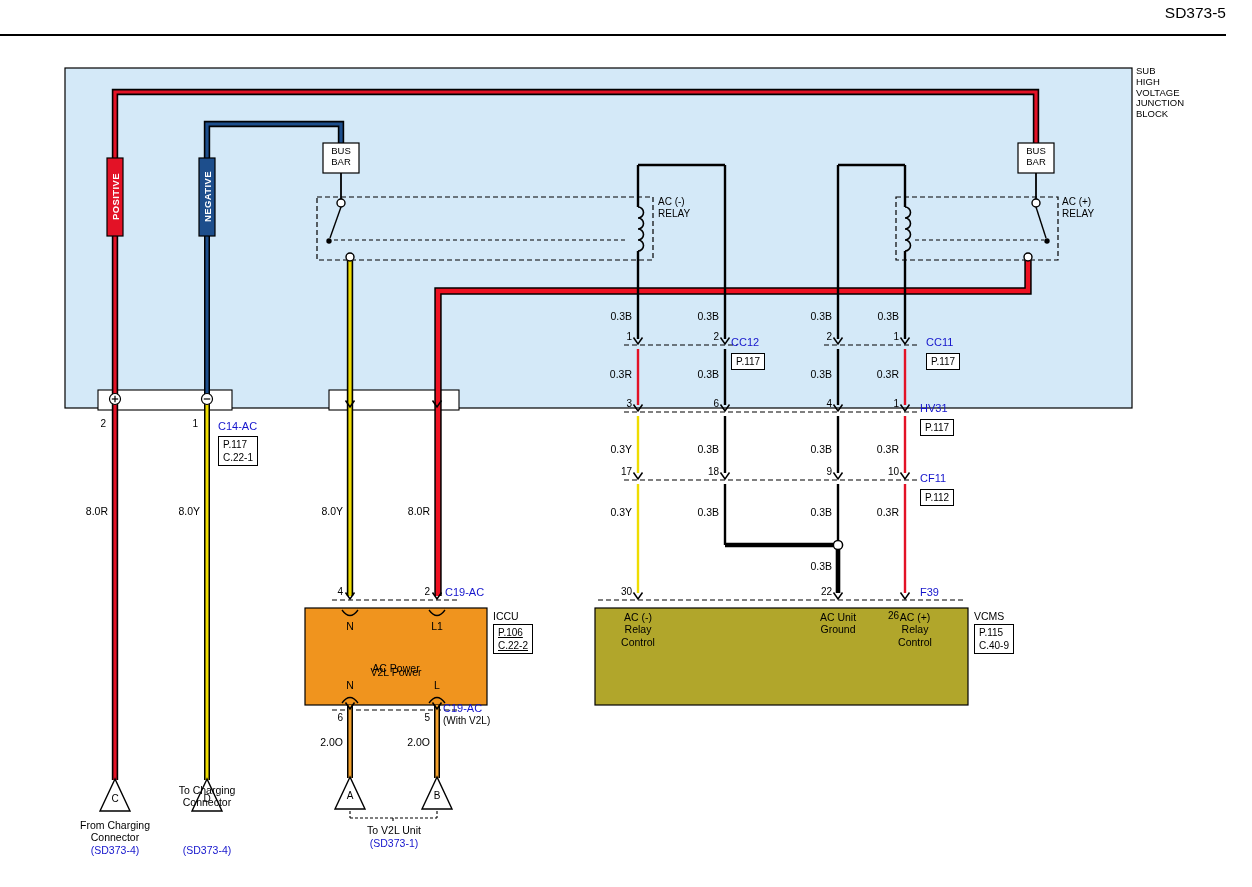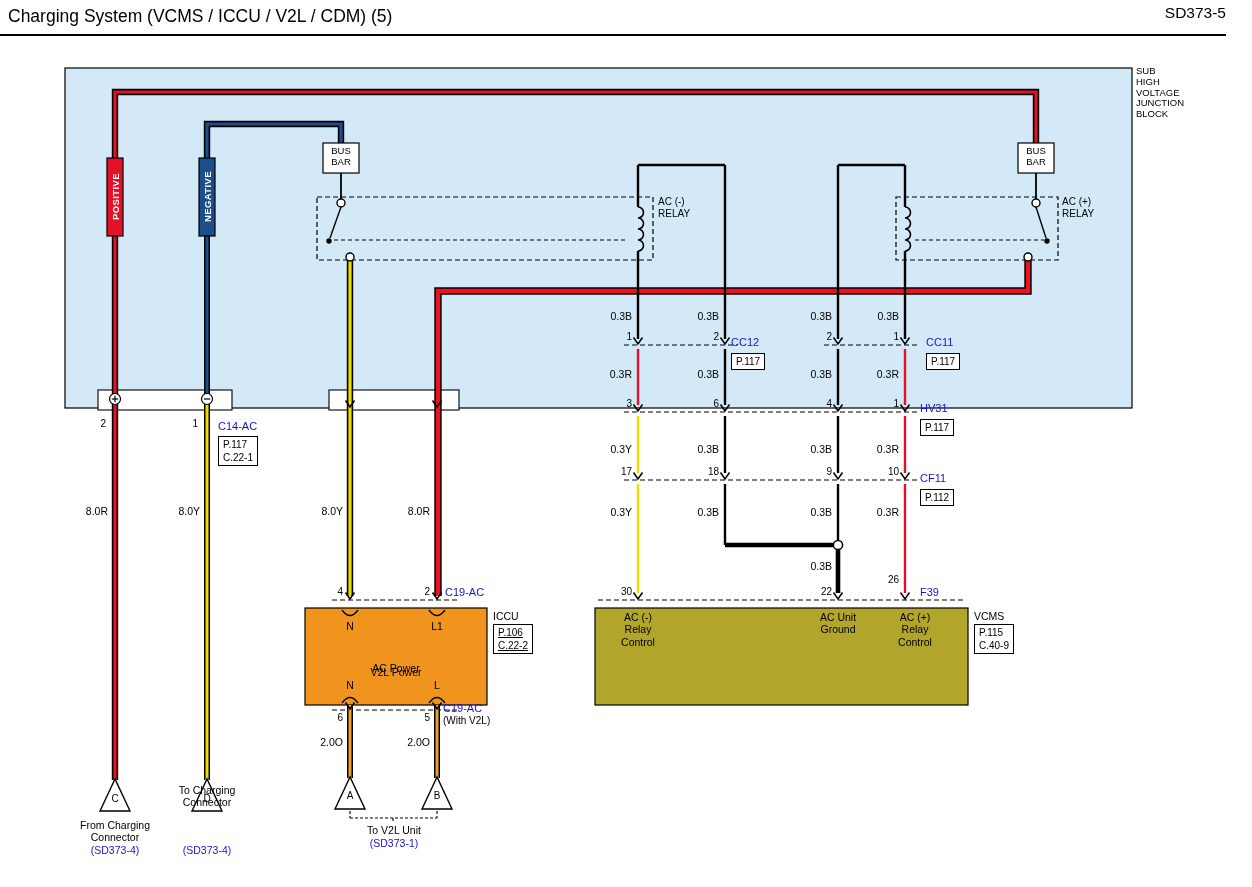--- a/index.html
+++ b/index.html
@@ -188,21 +188,20 @@
 
   <g>
     <circle cx="115" cy="399" r="5.5" fill="#fff" stroke="#000" stroke-width="1.2"></circle>
     <circle cx="207" cy="399" r="5.5" fill="#fff" stroke="#000" stroke-width="1.2"></circle>
     <line x1="111.8" y1="399" x2="118.2" y2="399" stroke="#000" stroke-width="1.2"></line>
     <line x1="115" y1="395.8" x2="115" y2="402.2" stroke="#000" stroke-width="1.2"></line>
     <line x1="203.8" y1="399" x2="210.2" y2="399" stroke="#000" stroke-width="1.2"></line>
   </g>
 </svg>
 
-<div class="title" style="left:8px;top:6px;">Charging System (VCMS / ICCU / V2L / CDM) (5)</div>
 <div class="code" style="right:26px;top:4px;">SD373-5</div>
 
 <div class="lbl small" style="left:1136px;top:66px;">SUB
 HIGH
 VOLTAGE
 JUNCTION
 BLOCK</div>
 <div class="vlabel" style="left:75px;top:191px;">POSITIVE</div>
 <div class="vlabel" style="left:167px;top:191px;">NEGATIVE</div>
 <div class="busbar" style="left:323px;top:146px;">BUS
@@ -267,21 +266,21 @@
 
 <div class="lbl pin rt" style="right:620px;top:466px;">17</div>
 <div class="lbl pin rt" style="right:533px;top:466px;">18</div>
 <div class="lbl pin rt" style="right:420px;top:466px;">9</div>
 <div class="lbl pin rt" style="right:353px;top:466px;">10</div>
 <div class="lbl blue" style="left:920px;top:472px;">CF11</div>
 <div class="box" style="left:920px;top:489px;">P.112</div>
 
 <div class="lbl pin rt" style="right:620px;top:586px;">30</div>
 <div class="lbl pin rt" style="right:420px;top:586px;">22</div>
-<div class="lbl pin rt" style="right:353px;top:574px;">26</div>
+<div class="lbl pin rt" style="right:353px;top:610px;">26</div>
 <div class="lbl blue" style="left:920px;top:586px;">F39</div>
 
 <div class="lbl pin rt" style="right:909px;top:586px;">4</div>
 <div class="lbl pin rt" style="right:822px;top:586px;">2</div>
 <div class="lbl blue" style="left:445px;top:586px;">C19-AC</div>
 
 <div class="lbl pin rt" style="right:909px;top:712px;">6</div>
 <div class="lbl pin rt" style="right:822px;top:712px;">5</div>
 <div class="lbl blue" style="left:443px;top:702px;">C19-AC</div>
 <div class="lbl note" style="left:443px;top:715px;">(With V2L)</div>

